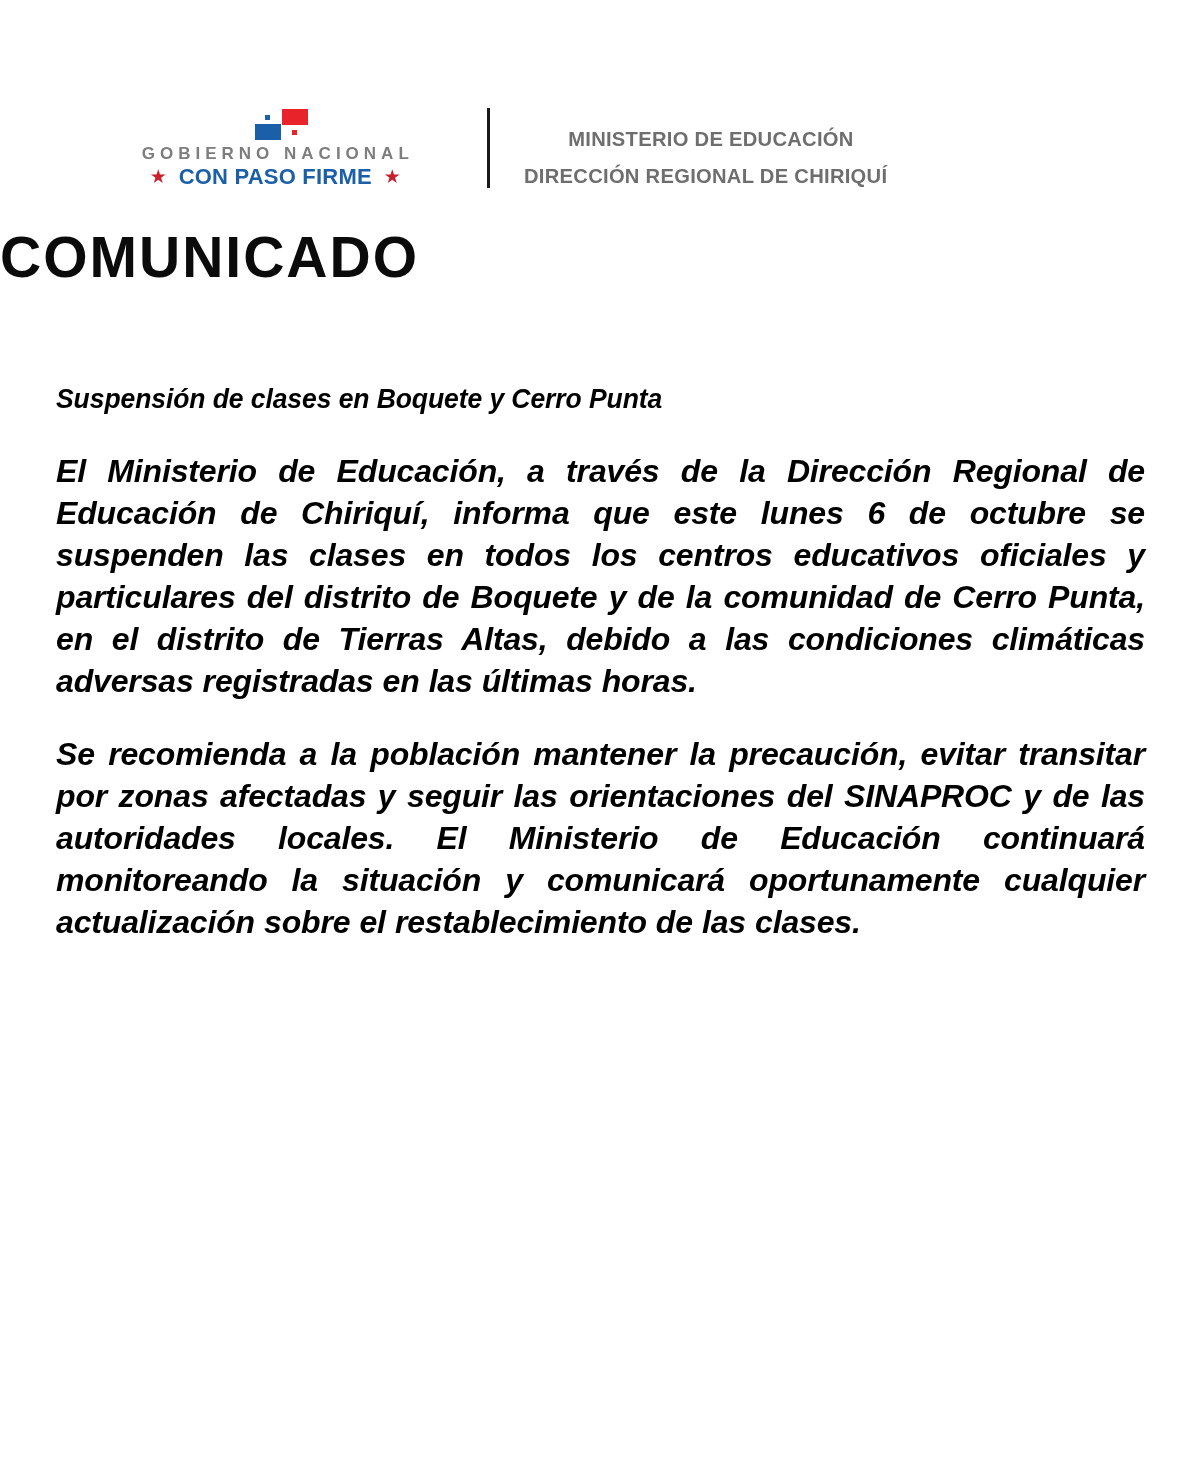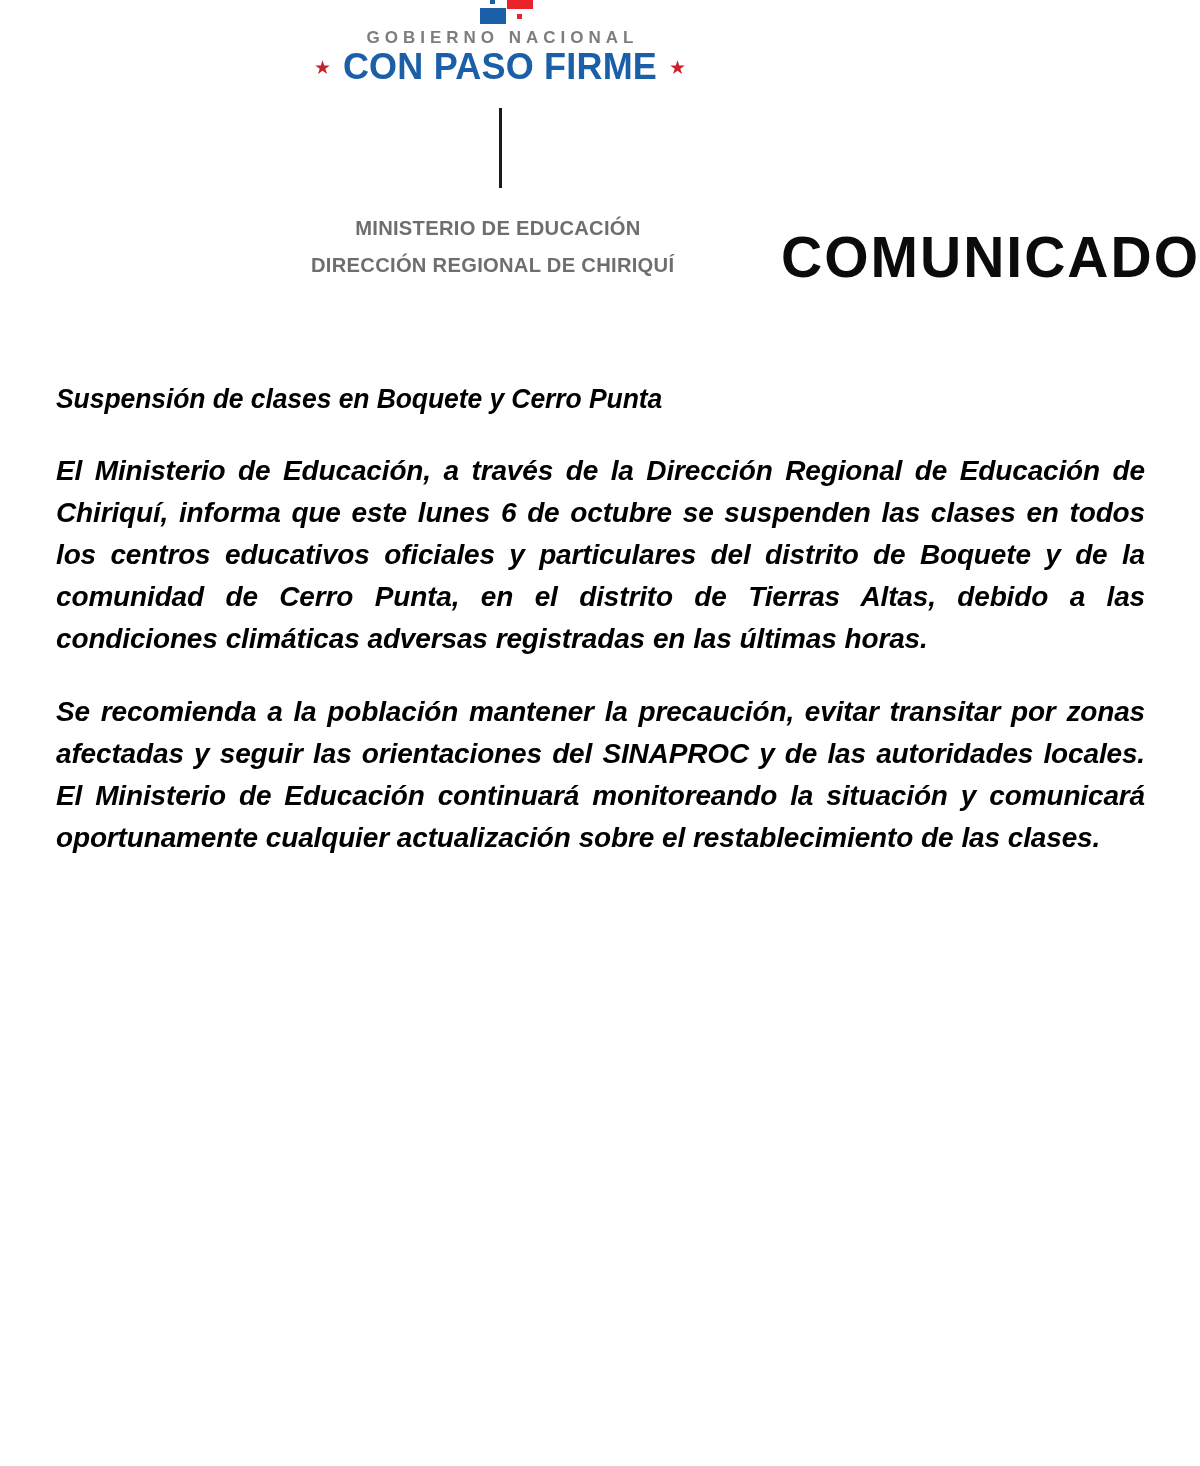--- a/index.html
+++ b/index.html
@@ -27,22 +27,21 @@
 
   
   .header {
     position: absolute;
     top: 78px;
     left: 0;
     width: 1000px;
     height: 110px;
     display: flex;
     justify-content: center;
-    align-items: center;
-    flex-direction: column;
+    align-items: flex-end;
   }
 
   .brand-block {
     display: flex;
     flex-direction: column;
     align-items: center;
     width: 355px;
     padding-top: 2px;
   }
 
@@ -97,21 +96,21 @@
     text-indent: 5px;
   }
 
   .slogan-row {
     display: flex;
     align-items: center;
     gap: 12px;
     white-space: nowrap;
   }
   .slogan-text {
-    font-size: 36px;
+    font-size: 22px;
     font-weight: 700;
     color: #1B5FA8;
     letter-spacing: 0.2px;
     line-height: 1.05;
   }
   .star {
     color: #C8202C;
     font-size: 19px;
     line-height: 1;
   }
@@ -144,21 +143,21 @@
     margin-bottom: 13px;
     padding-left: 46px;
   }
 
   
   .doc-title {
     position: absolute;
     top: 226px;
     left: 0;
     width: 1200px;
-    text-align: right;
+    text-align: left;
     font-size: 57px;
     font-weight: 700;
     letter-spacing: 2.0px;
     color: #0b0b0b;
     line-height: 1.1;
   }
 
   
   .body-area {
     position: absolute;
@@ -172,21 +171,21 @@
     font-size: 27.5px;
     font-weight: 700;
     line-height: 1.25;
     margin: 0 0 34px 0;
     letter-spacing: -0.1px;
     transform: scaleX(0.965);
     transform-origin: left center;
   }
 
   .para {
-    font-size: 28px;
+    font-size: 32px;
     font-weight: 700;
     line-height: 42px;
     text-align: justify;
     text-justify: inter-word;
     margin: 0 0 31px 0;
     letter-spacing: -0.15px;
     word-spacing: 0.3px;
   }
   .para:last-of-type {
     margin-bottom: 0;

